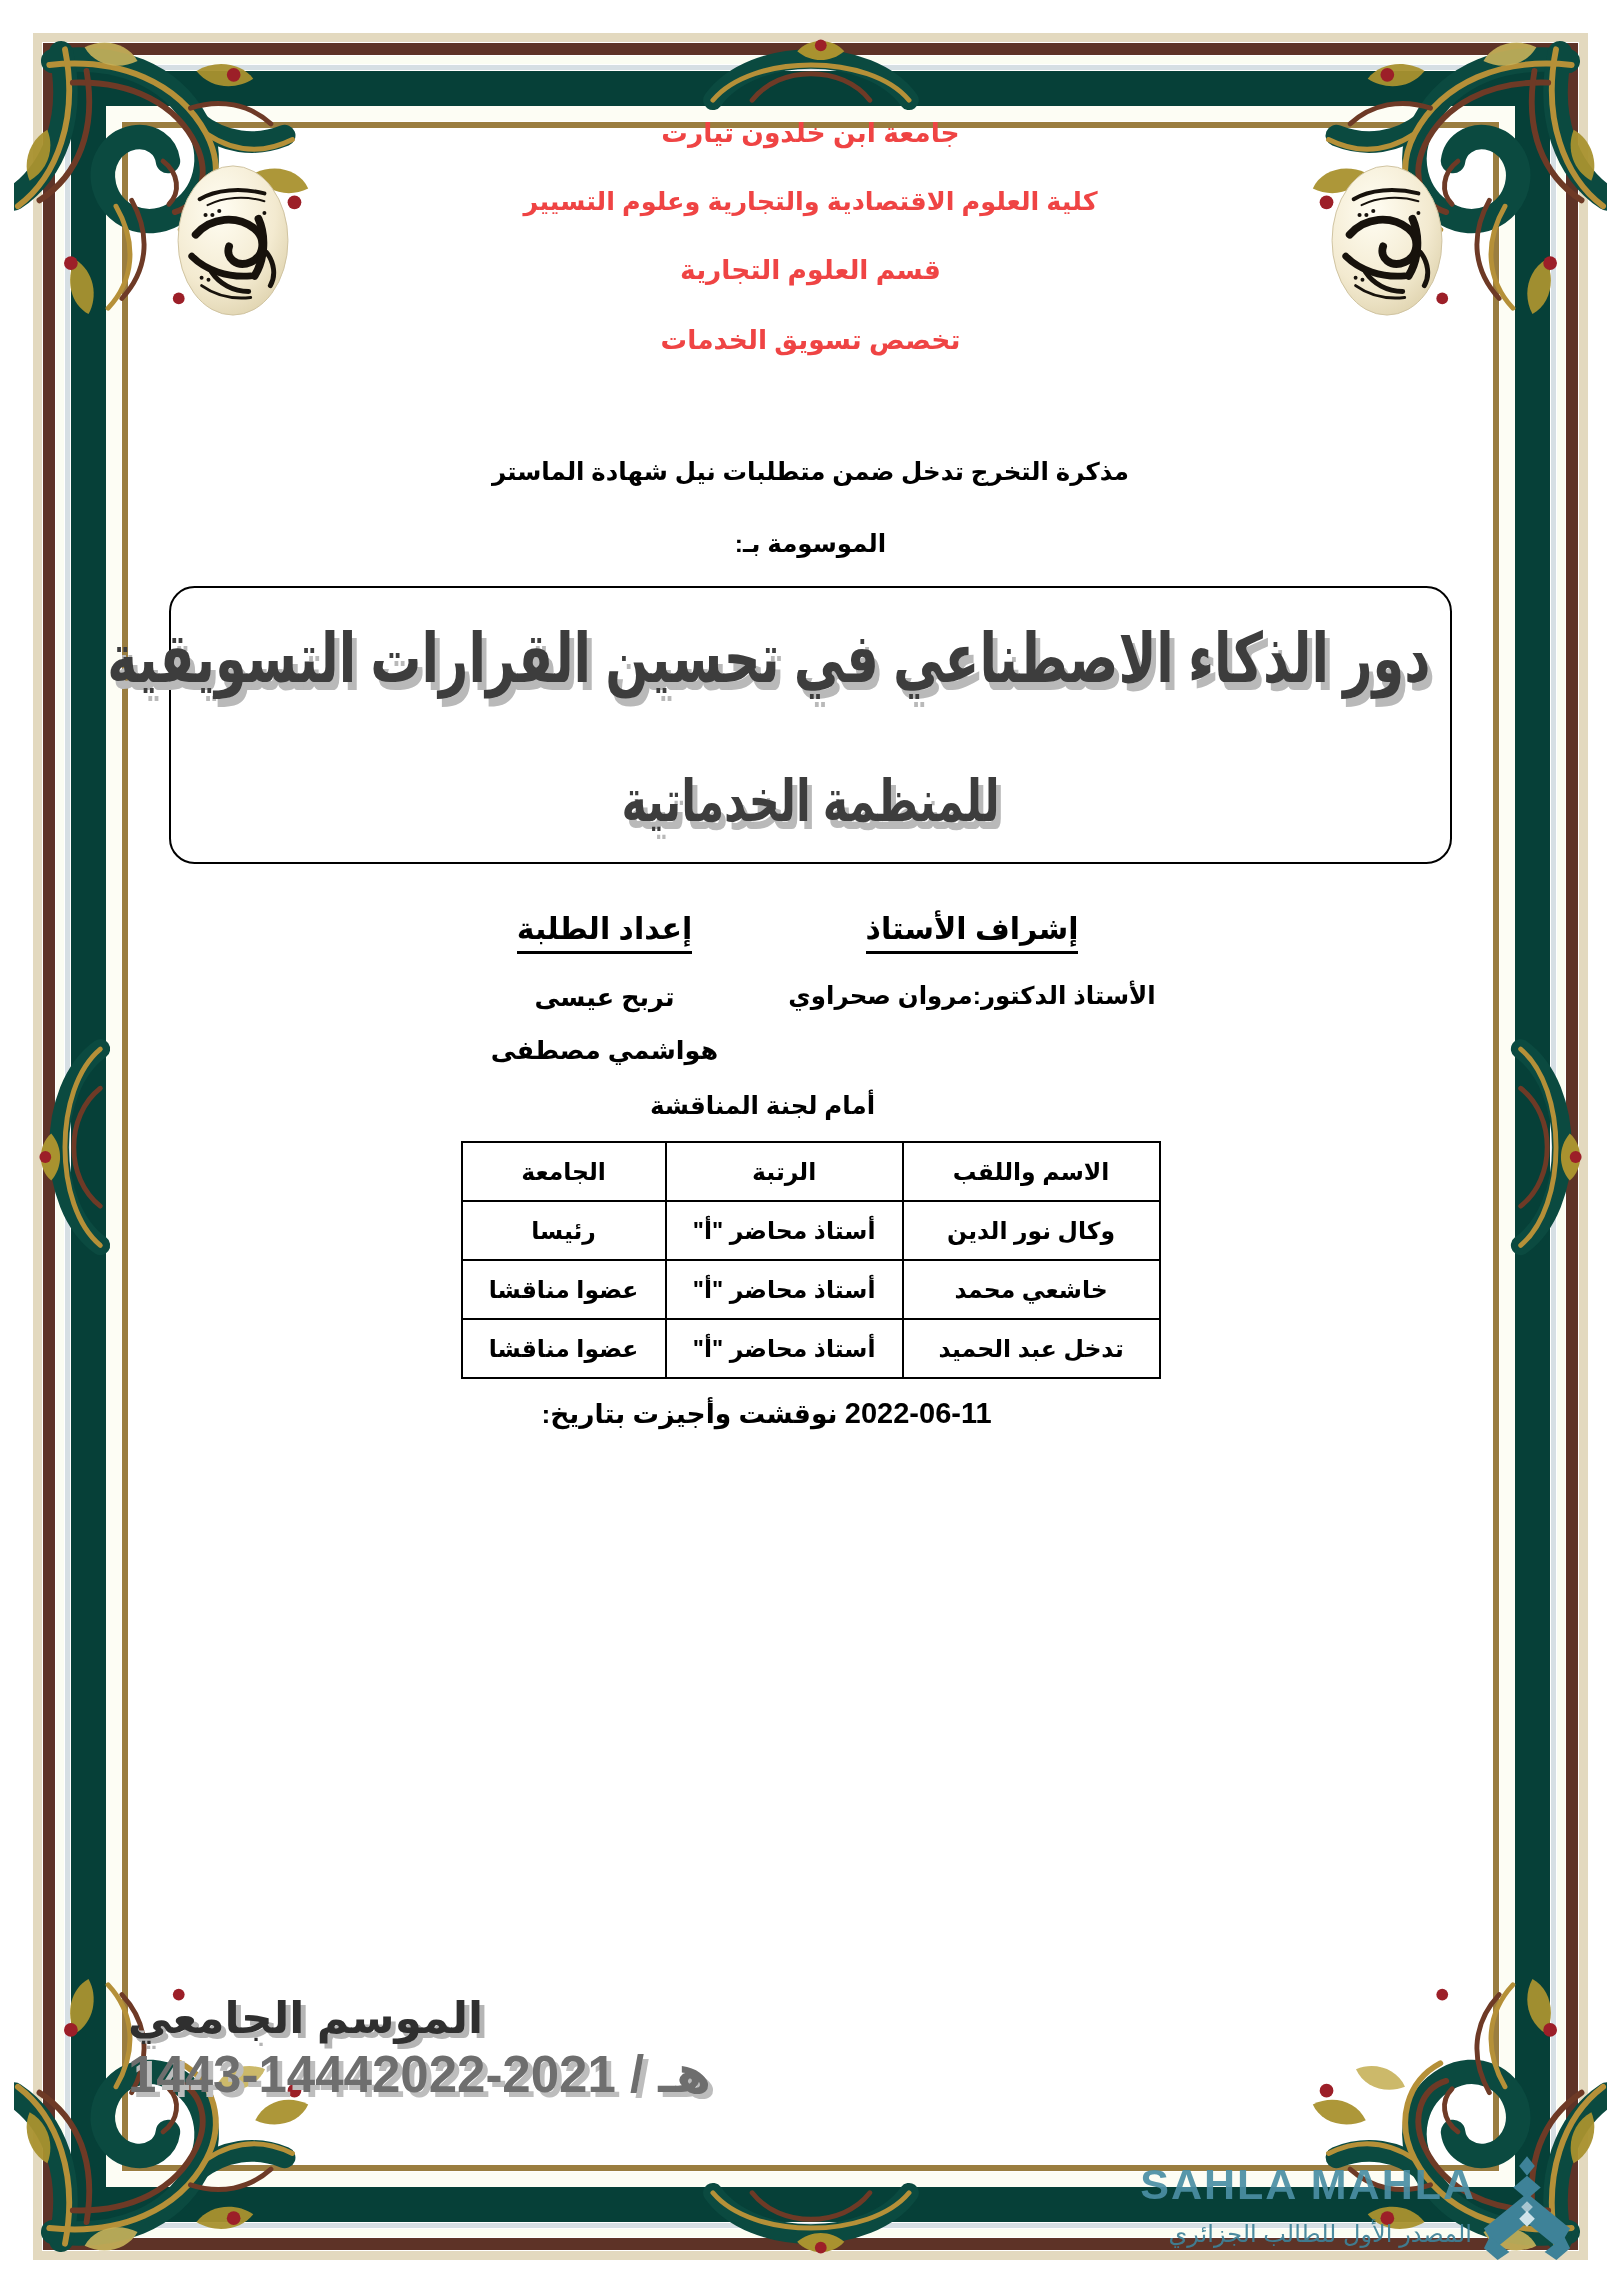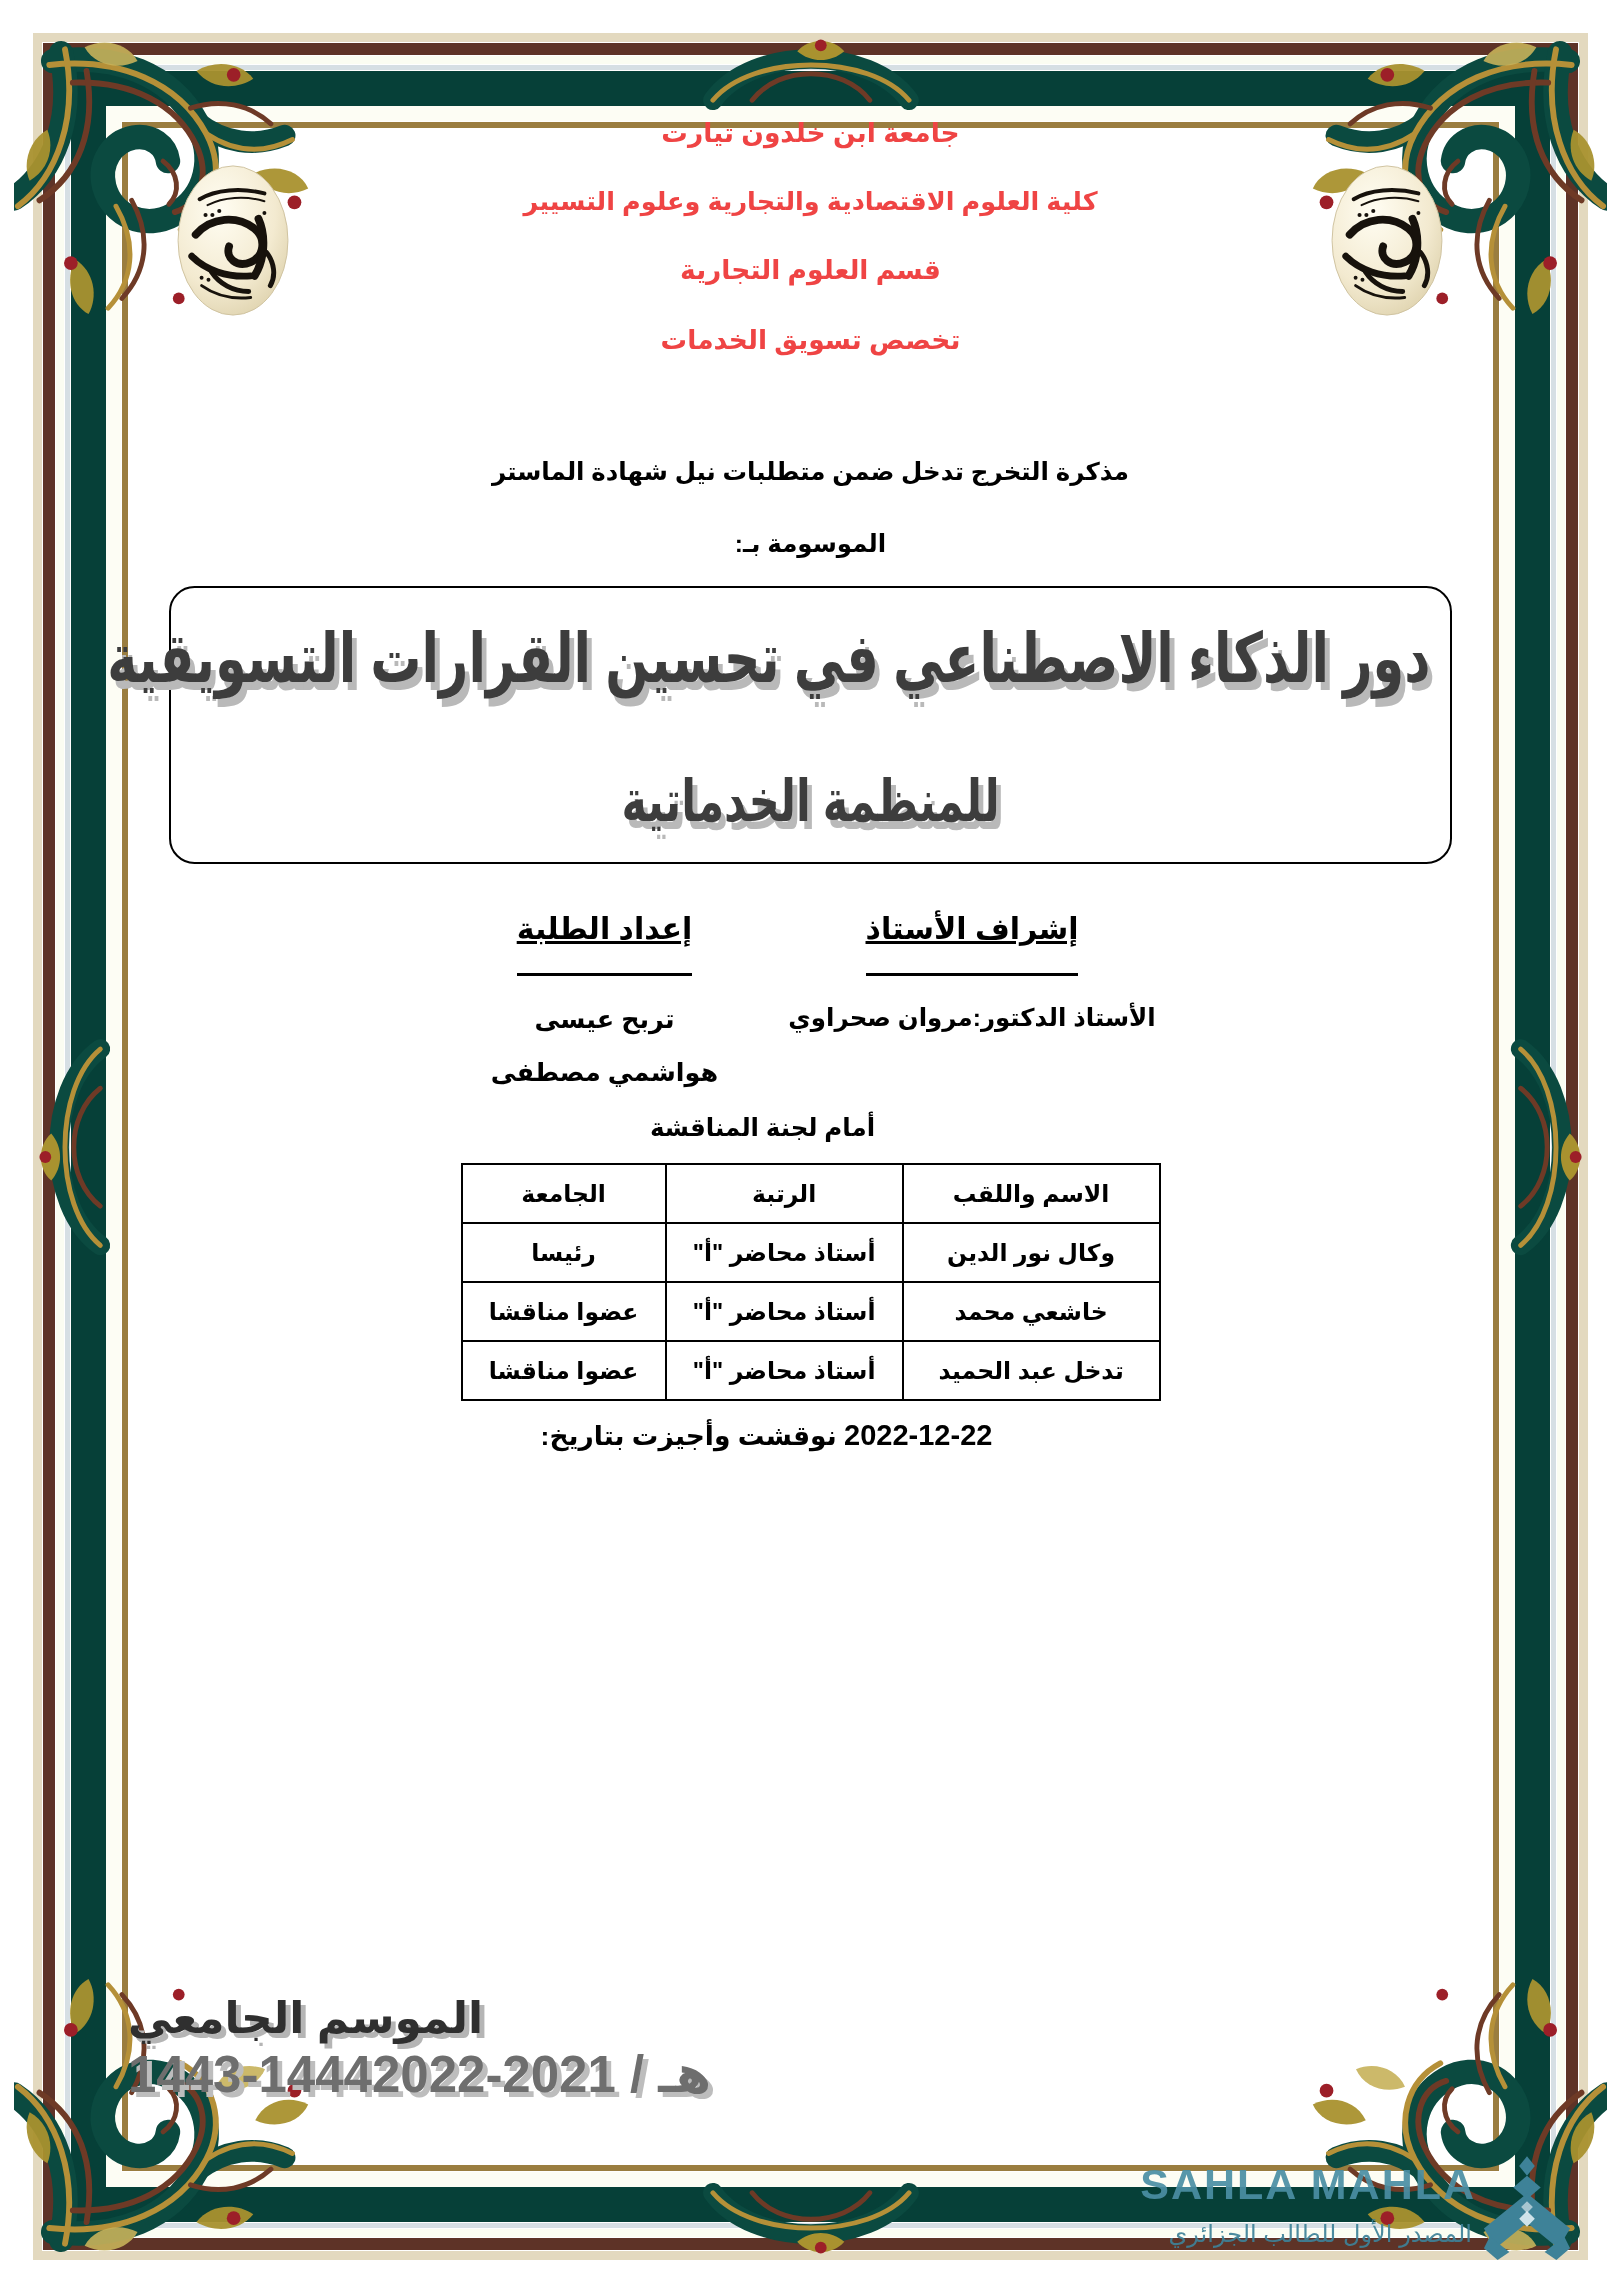--- a/index.html
+++ b/index.html
@@ -137,22 +137,21 @@
     padding:0 51px 0 51px;
   }
   .col{text-align:center;}
   .col-students{width:323px;margin-left:auto;}
   .col-super{width:412px;margin-right:auto;text-align:center;}
 
   .role{
     font-weight:bold;font-size:30px;color:#000;
     display:inline-block;
     border-bottom:3.9px solid #000;
-    padding-bottom:27px;
-    text-decoration:underline;
+    padding-bottom:5px;
   }
   .pname{
     font-weight:bold;font-size:25.5px;color:#000;margin-top:23.5px;
   }
   .pname.first{margin-top:28px;}
   .supname{
     font-weight:bold;font-size:24.5px;color:#000;margin-top:27.4px;
     white-space:nowrap;
   }
 
@@ -560,21 +559,21 @@
       </tr>
       <tr>
         <td>تدخل عبد الحميد</td>
         <td>أستاذ محاضر "أ"</td>
         <td>عضوا مناقشا</td>
       </tr>
     </tbody>
   </table>
 
   <div class="defense-date">
-    <span class="dnum">2022-12-22</span>
+    <span class="dnum">2022-06-11</span>
     <span>نوقشت  وأجيزت بتاريخ:</span>
   </div>
 
   <div class="year-block">
     <div class="year-title">الموسم الجامعي</div>
     <div class="year-range">1443-1444هـ / 2021-2022</div>
   </div>
 </div>
 
 <div class="watermark">

